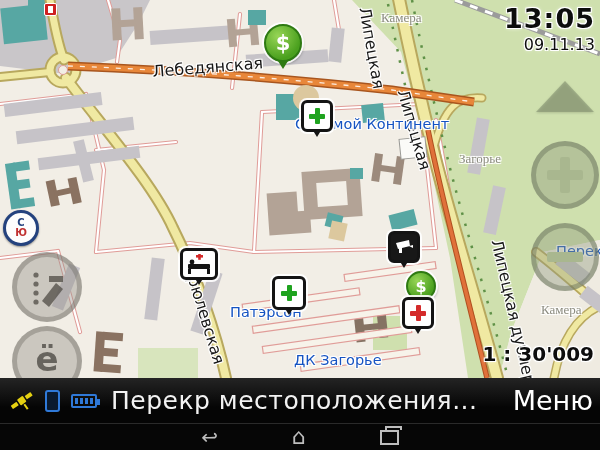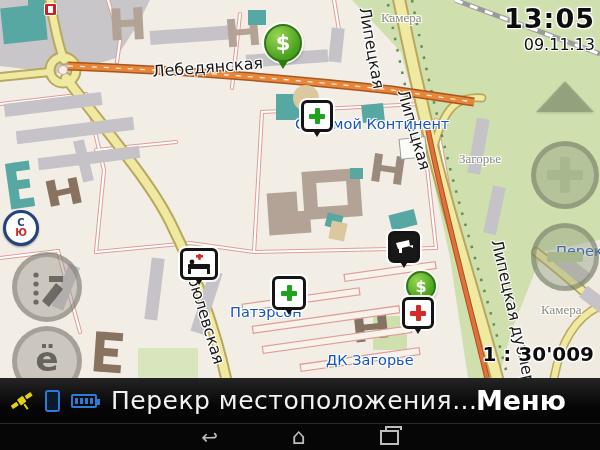--- a/index.html
+++ b/index.html
@@ -58,21 +58,21 @@
            display:flex;flex-direction:column;align-items:center;justify-content:center;box-shadow:0 1px 2px rgba(0,0,0,.4);}
   .compass .n{font-size:10px;font-weight:bold;color:#24427e;line-height:1;}
   .compass .s{font-size:10px;font-weight:bold;color:#c03030;line-height:1;}
   .yo{font-size:34px;font-weight:bold;color:rgba(86,82,76,.85);line-height:1;margin-top:-4px;}
 
   
   .bottom-bar{position:absolute;left:0;top:378px;width:600px;height:45px;
               background:linear-gradient(#242424,#050505 65%);display:flex;align-items:center;}
   .status-text{flex:1;margin-left:14px;font-size:25px;color:#f2f2f2;letter-spacing:.5px;
                white-space:nowrap;overflow:hidden;}
-  .menu-btn{margin-right:34px;font-size:27px;font-weight:bold;color:#fff;cursor:pointer;}
+  .menu-btn{margin-right:7px;font-size:27px;font-weight:normal;color:#fff;cursor:pointer;}
   .bar-icons{display:flex;align-items:center;gap:11px;margin-left:10px;}
   .phone-ic{width:11px;height:18px;border:2px solid var(--icon-blue,#2f79d8);border-radius:3px;background:#0a1a2e;}
   .batt-ic{position:relative;width:26px;height:14px;border:2px solid var(--icon-blue,#2f79d8);border-radius:2px;
            display:flex;gap:2px;padding:2px;box-sizing:border-box;}
   .batt-ic::after{content:"";position:absolute;right:-5px;top:3px;width:3px;height:6px;background:var(--icon-blue,#2f79d8);}
   .batt-ic i{flex:1;background:var(--icon-blue,#2f79d8);}
   .nav-bar{position:absolute;left:0;top:423px;width:600px;height:27px;background:#060606;border-top:1px solid #2a2a2a;
            box-sizing:border-box;display:flex;align-items:center;justify-content:center;gap:74px;}
   .nav-ic{color:#bdbdbd;font-size:20px;line-height:1;}
   .recents-ic{position:relative;width:15px;height:11px;border:2px solid #bdbdbd;}
@@ -254,21 +254,21 @@
     <div class="lbl lbl-street rot" style="left:372px;top:6px;transform:rotate(80deg);">Липецкая</div>
     <div class="lbl lbl-street rot" style="left:194px;top:254px;transform:rotate(73deg);">Бирюлевская</div>
     <div class="lbl lbl-street rot" style="left:504px;top:238px;transform:rotate(77deg);">Липецкая дублер</div>
 
     <div class="lbl lbl-gray" style="left:381px;top:11px;">Камера</div>
     <div class="lbl lbl-gray" style="left:459px;top:152px;">Загорье</div>
     <div class="lbl lbl-gray" style="left:541px;top:303px;">Камера</div>
 
     <div class="lbl lbl-poi" style="left:295px;top:117px;">Седьмой Континент</div>
     <div class="lbl lbl-poi" style="left:230px;top:305px;">Патэрсон</div>
-    <div class="lbl lbl-poi" style="left:294px;top:353px;margin-left:32px;">ДК Загорье</div>
+    <div class="lbl lbl-poi" style="left:294px;top:353px;">ДК Загорье</div>
     <div class="lbl lbl-poi" style="left:556px;top:244px;">Перекр</div>
 
     <div class="pin pin-circle dollar" style="left:264px;top:24px;width:34px;height:34px;font-size:21px;">
         <span>$</span>
       </div>
     <div class="pin pin-circle dollar" style="left:406px;top:233px;width:26px;height:26px;font-size:16px;">
         <span>$</span>
       </div>
 
     <div class="pin pin-box" style="left:301px;top:32px;width:26px;height:26px;">

